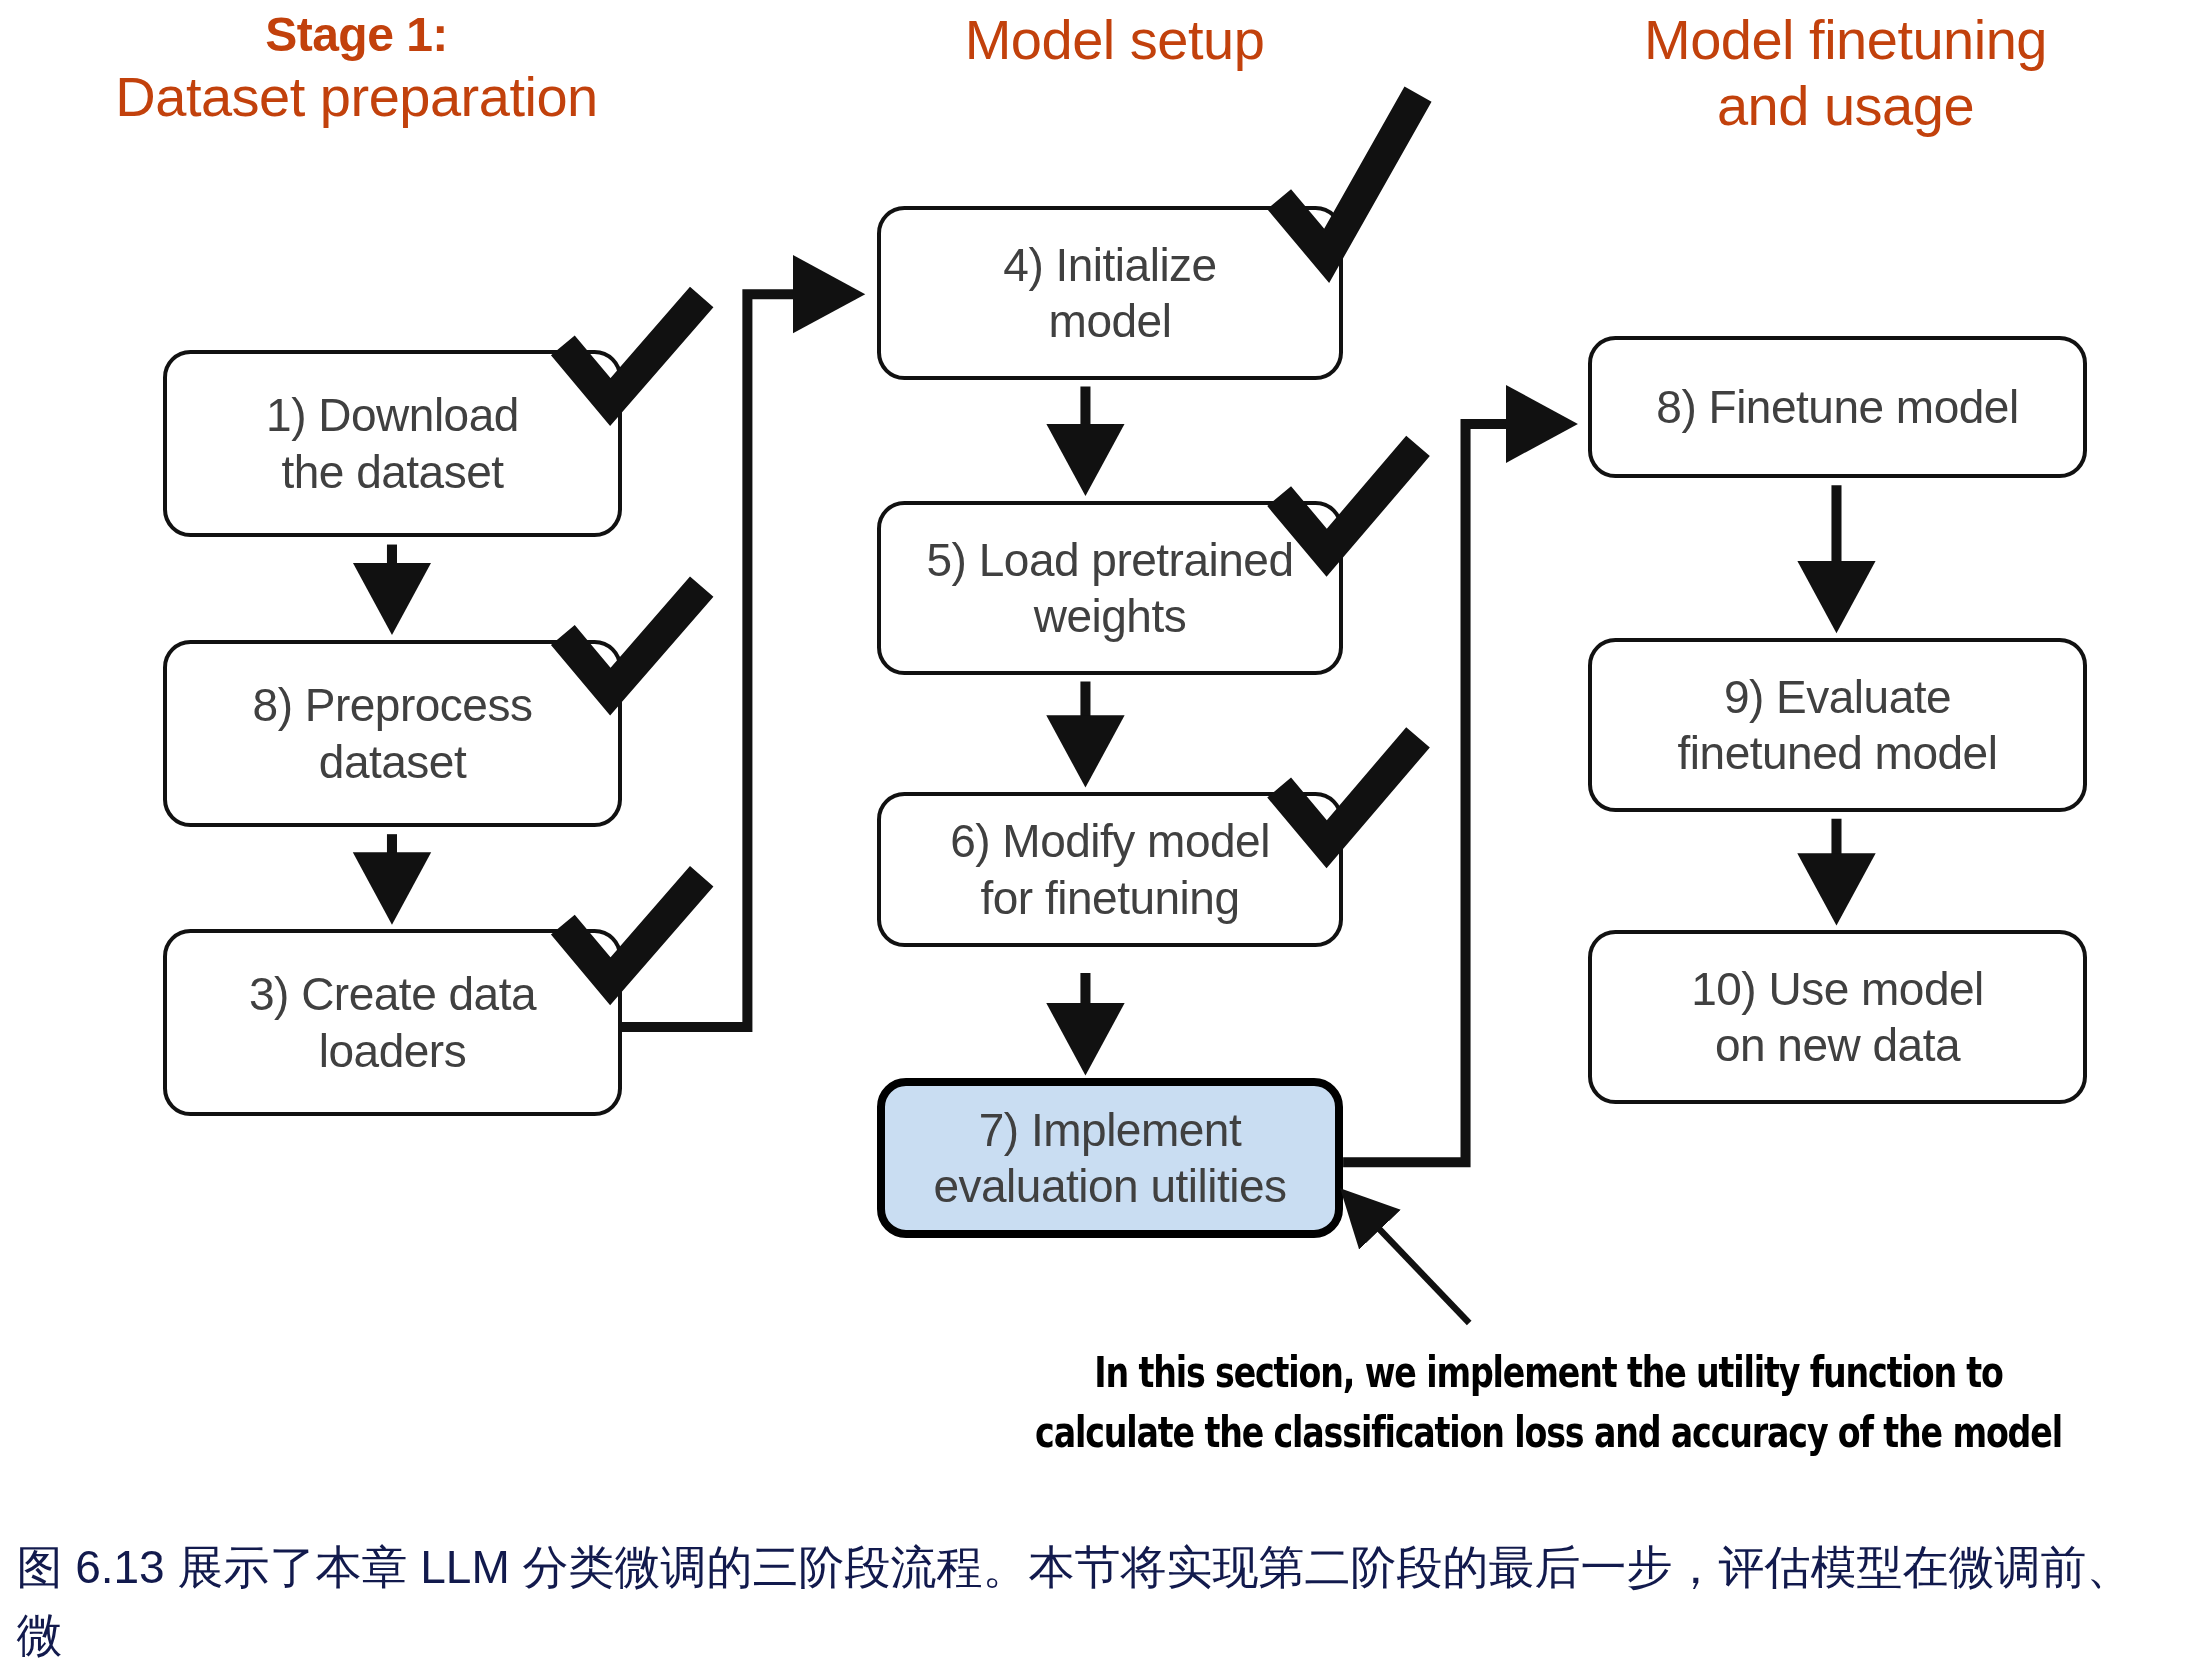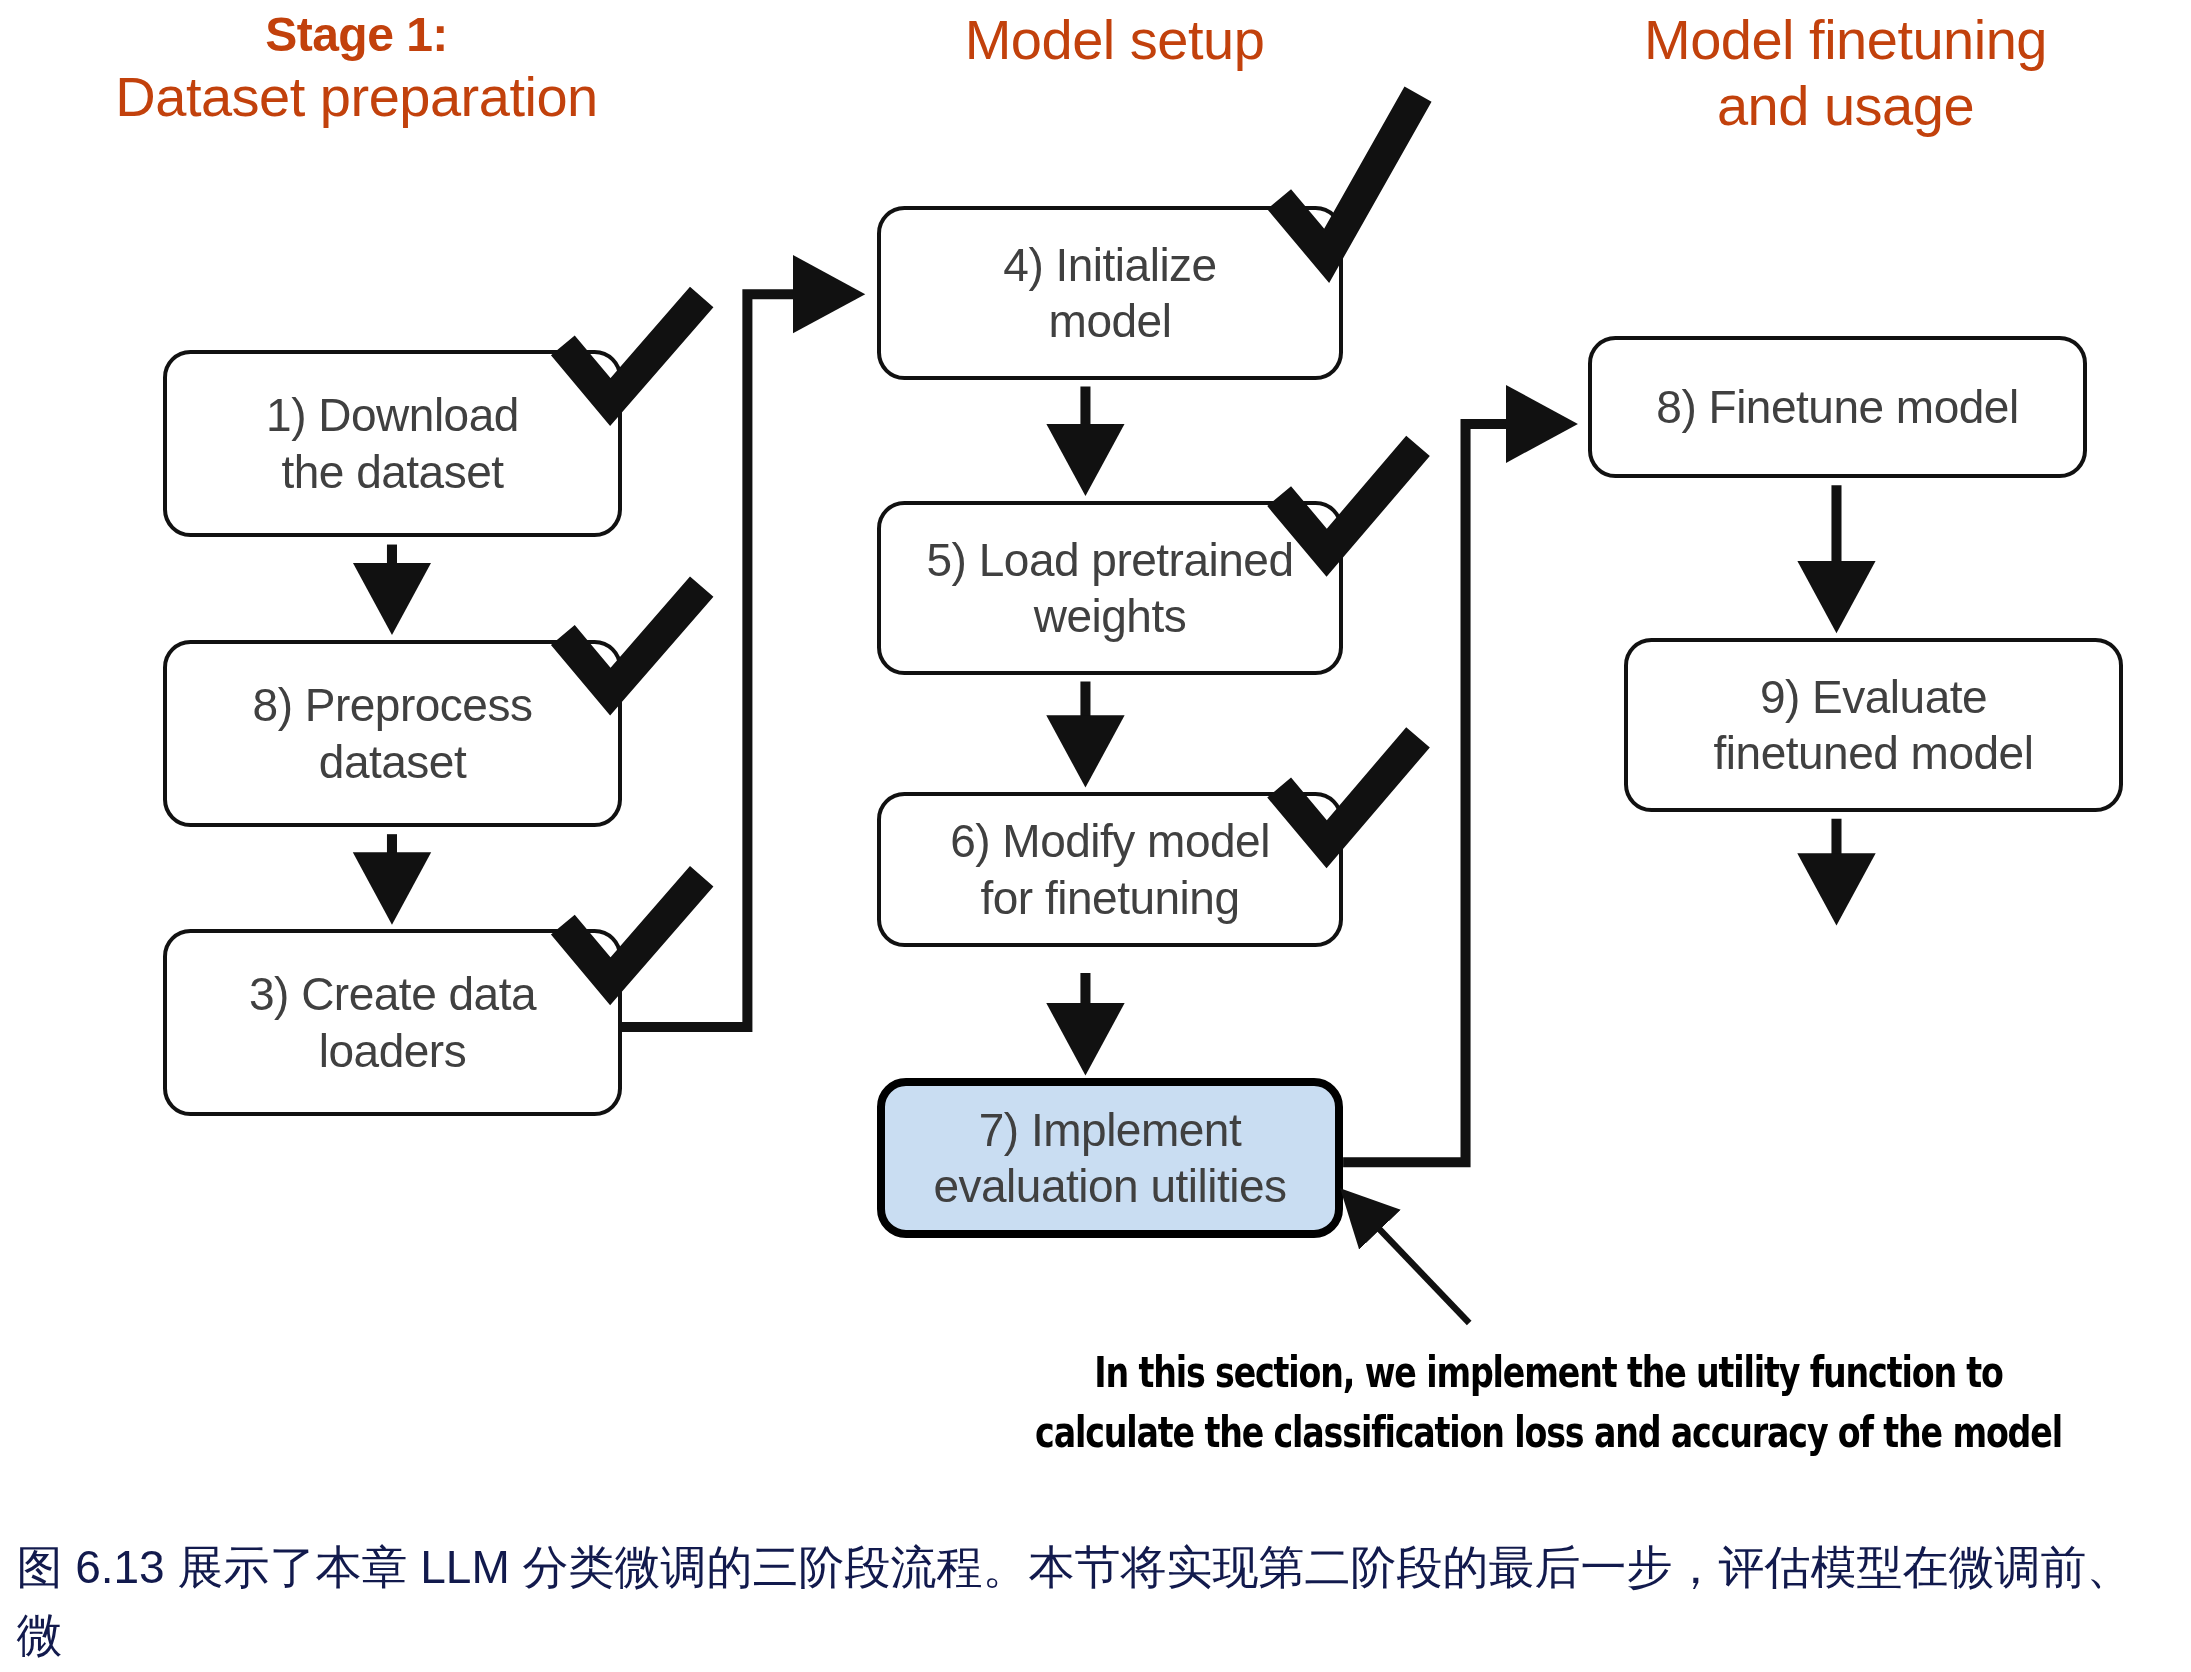--- a/index.html
+++ b/index.html
@@ -95,25 +95,29 @@
 
   <div class="node highlight" style="left:877px; top:1078px; width:466px; height:160px;">
     <span style="white-space:pre-line;">7) Implement
 evaluation utilities</span>
   </div>
 
   <div class="node" style="left:1588px; top:336px; width:499px; height:142px;">
     <span style="white-space:pre-line;">8) Finetune model</span>
   </div>
 
-  <div class="node" style="left:1588px; top:638px; width:499px; height:174px;margin-left:36px;">
+  <div class="node" style="left:1588px; top:638px; width:499px; height:174px;">
     <span style="white-space:pre-line;">9) Evaluate
 finetuned model</span>
   </div>
 
+  <div class="node" style="left:1588px; top:930px; width:499px; height:174px;">
+    <span style="white-space:pre-line;">10) Use model
+on new data</span>
+  </div>
 
   <svg id="wires" viewBox="0 0 2398 1830" xmlns="http://www.w3.org/2000/svg">
     <defs>
       <marker id="ah" markerWidth="9" markerHeight="9" refX="6.2" refY="4.5" orient="auto" markerUnits="strokeWidth">
         <path d="M0,0.6 L7.2,4.5 L0,8.4 z" fill="#111"></path>
       </marker>
       <marker id="ah-thin" markerWidth="11" markerHeight="11" refX="7.5" refY="5.5" orient="auto" markerUnits="strokeWidth">
         <path d="M0,1 L9,5.5 L0,10 z" fill="#111"></path>
       </marker>
     </defs>

